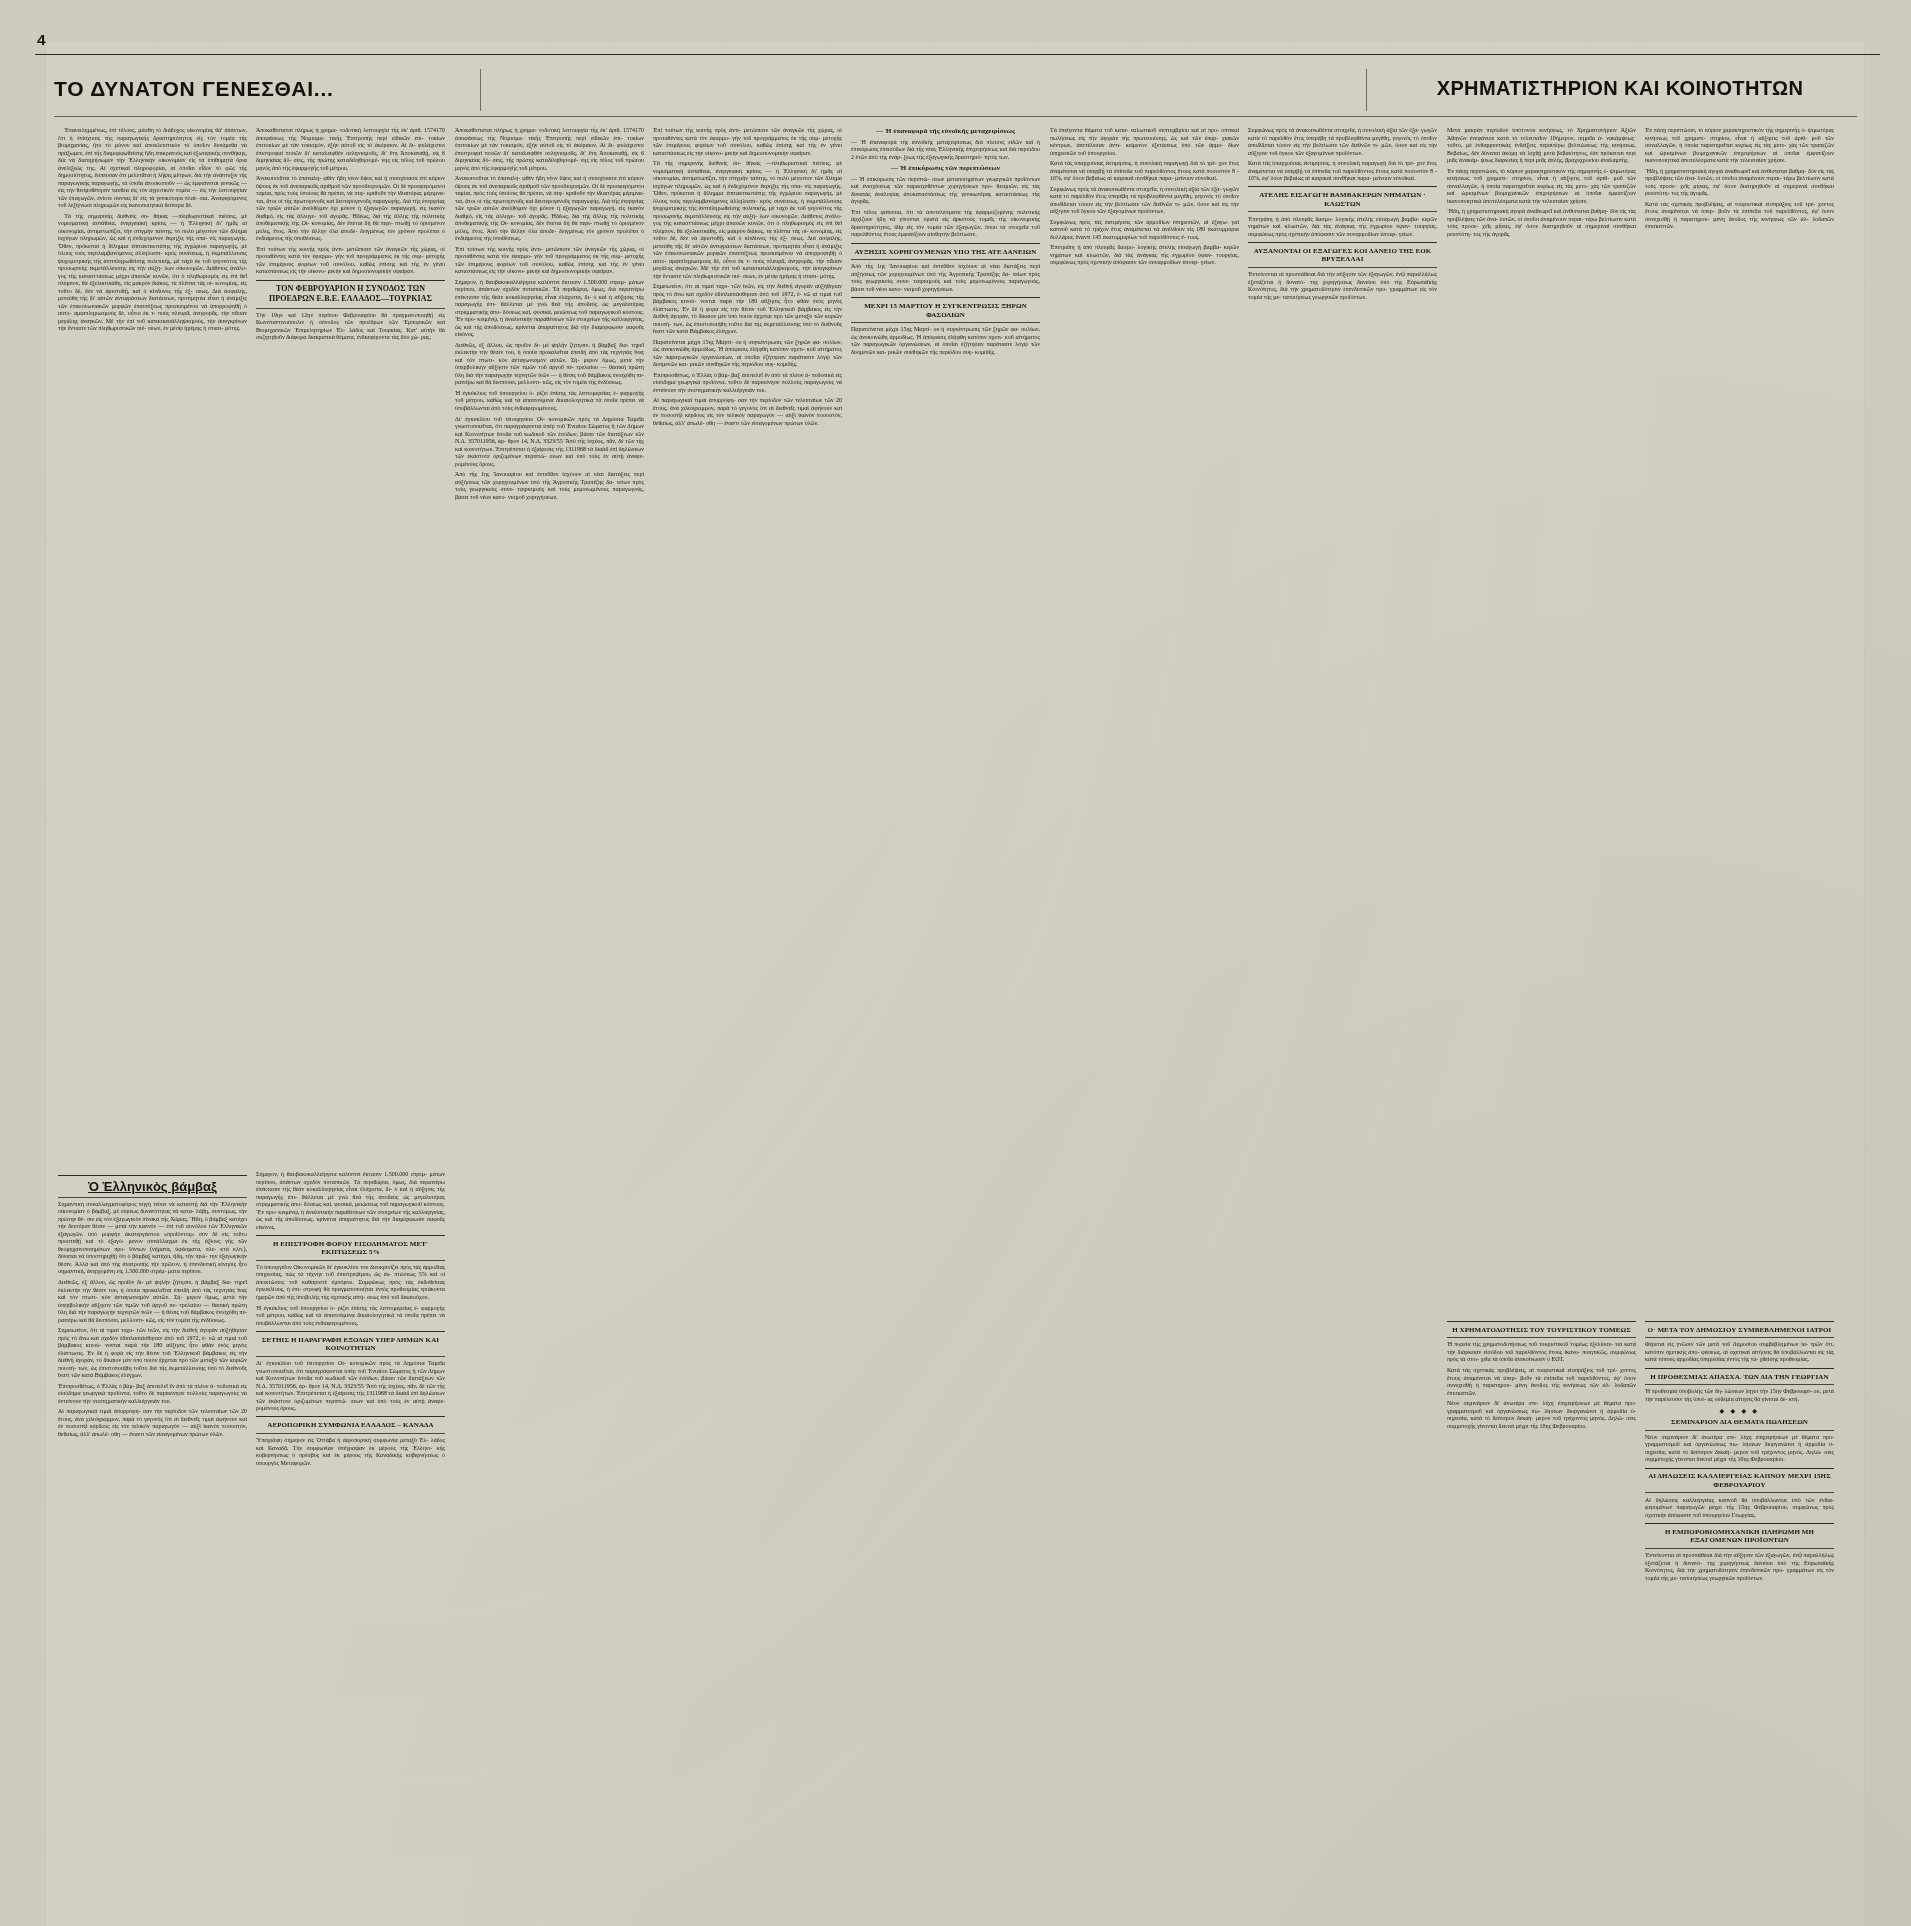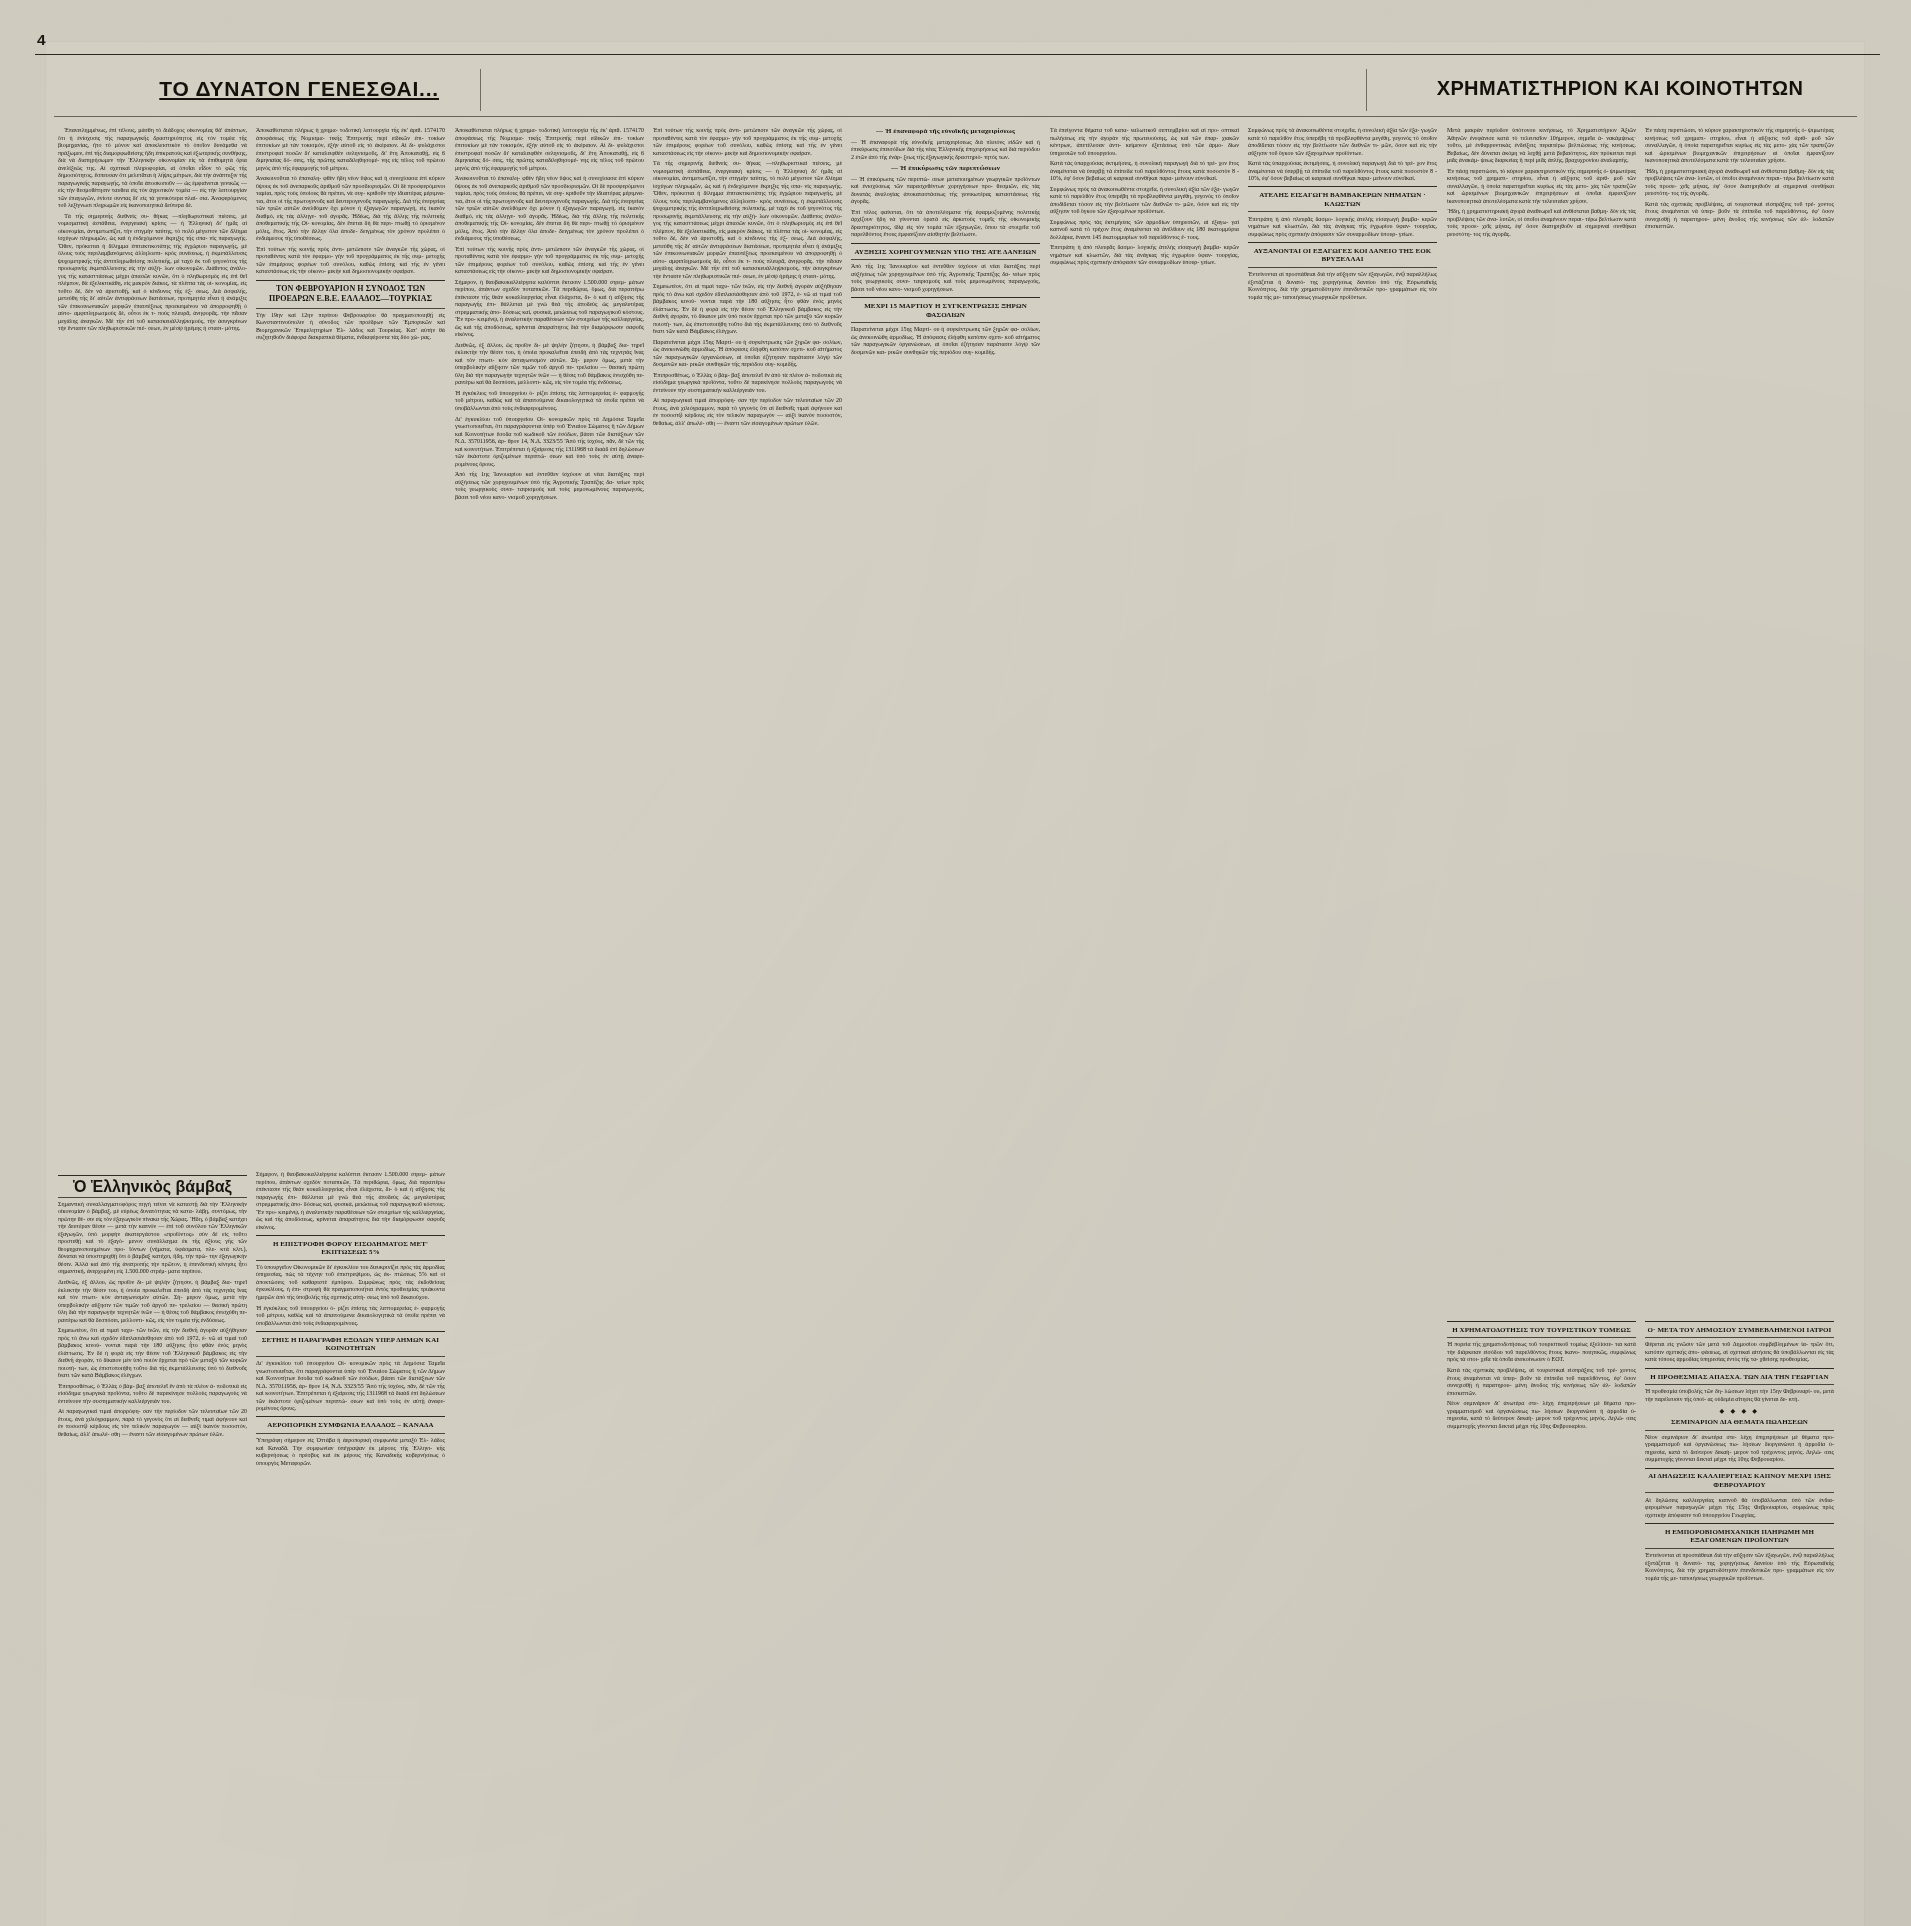--- a/index.html
+++ b/index.html
@@ -59,23 +59,22 @@
   
   .masthead {
     position: absolute;
     font-family: "Liberation Sans", sans-serif;
     font-weight: bold;
     color: #14110c;
     letter-spacing: 0.4px;
   }
   #mh-left {
     left: 54px; top: 77px; width: 385px;
-    font-size: 21px; text-align: right;
+    font-size: 21px; text-align: left;
     letter-spacing: 0.8px;
-    text-decoration: underline;
   }
   #mh-center {
     left: 493px; top: 73px; width: 863px;
     font-size: 28px; text-align: center;
     letter-spacing: 1.2px;
     font-weight: normal;
   }
   #mh-right {
     left: 1383px; top: 77px; width: 474px;
     font-size: 20px; text-align: center;
@@ -121,25 +120,26 @@
     letter-spacing: 0.1px;
     text-indent: 0;
   }
   .subhead.small {
     font-size: 7px;
     line-height: 8.5px;
   }
   .arthead {
     font-family: "Liberation Sans", sans-serif;
     font-weight: bold;
-    font-size: 16px;
+    font-size: 13px;
     line-height: 14px;
     text-align: center;
     margin: 7px 0 5.4px 0;
     text-indent: 0;
+    text-decoration: underline;
   }
   .rule-sm {
     border-top: 0.8px solid #2f2c26;
     margin: 3.9px 0 3.9px 0;
   }
   .rule-thin {
     border-top: 0.4px solid #4a4740;
     margin: 3.1px 0 3.1px 0;
   }
   .diamonds {

